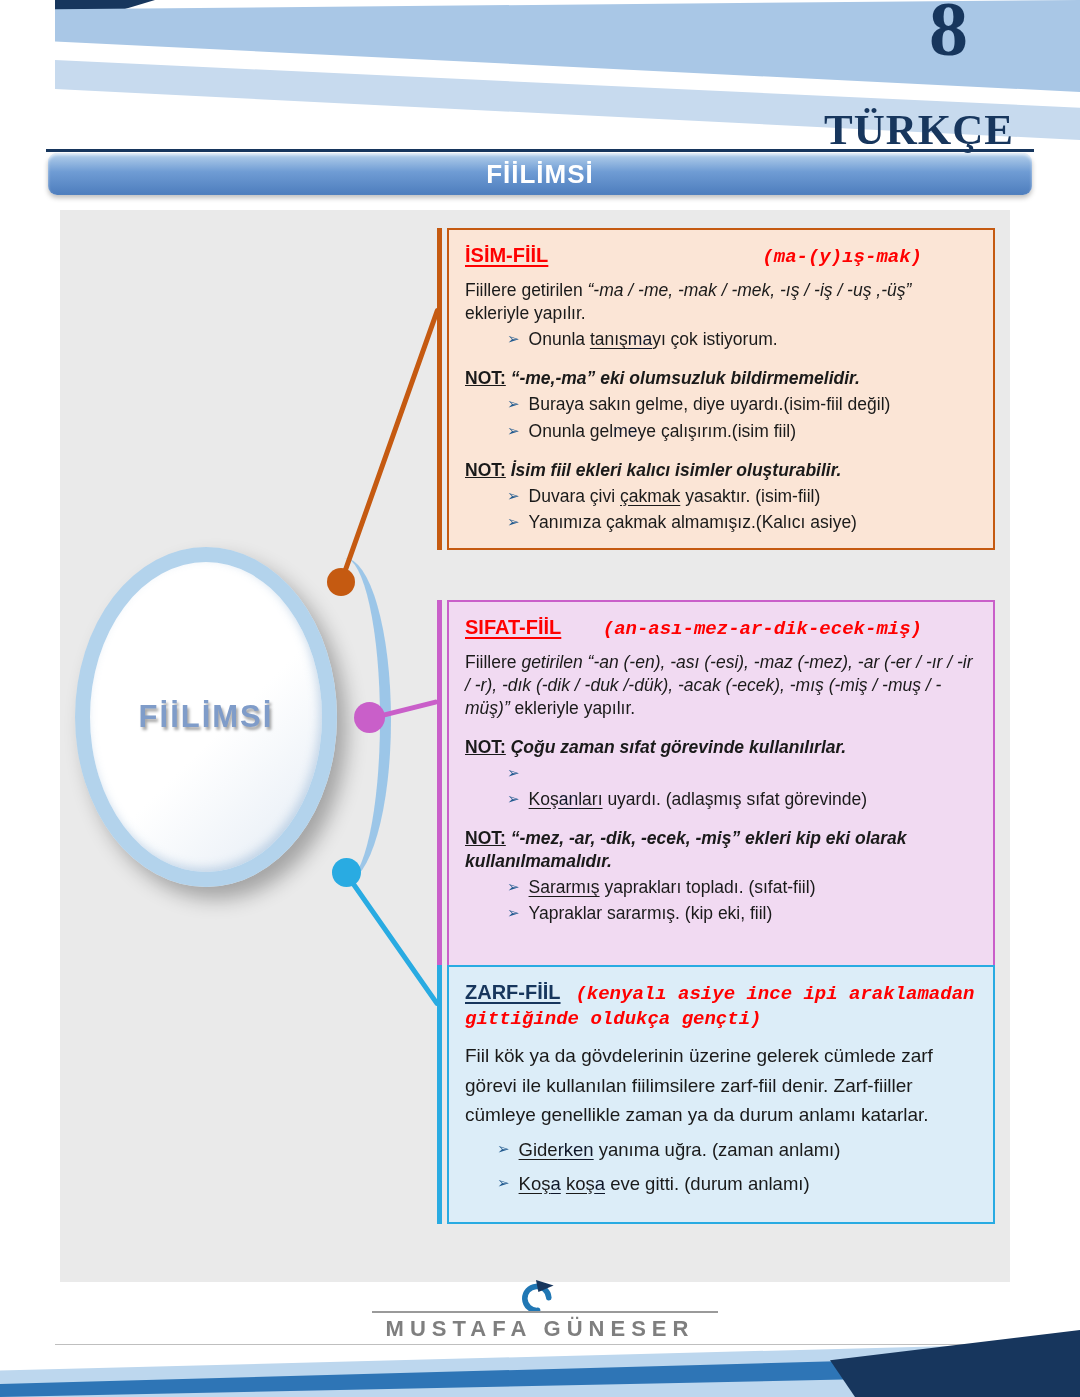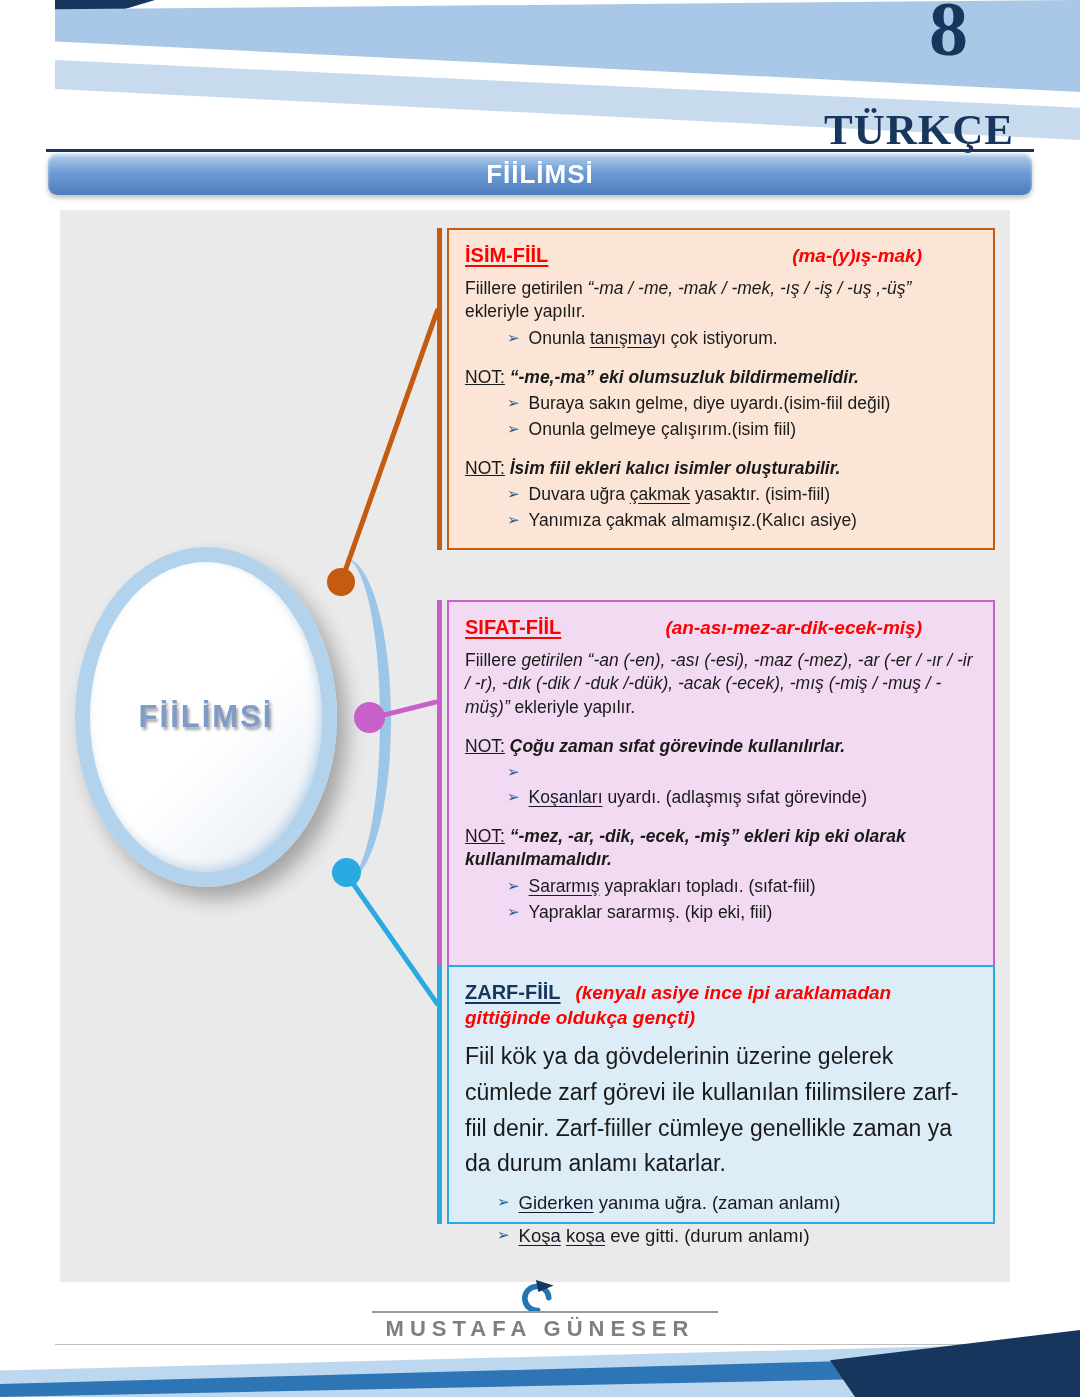--- a/index.html
+++ b/index.html
@@ -54,38 +54,38 @@
   .box::before{content:"";position:absolute;left:-12px;top:-2px;bottom:-2px;width:5px;}
   .box.isim{top:228px;height:322px;background:#fbe5d6;border-color:#c55a11;}
   .box.isim::before{background:#c55a11;}
   .box.sifat{top:600px;height:417px;background:#f1daf2;border-color:#c95fc9;}
   .box.sifat::before{background:#c95fc9;}
   .box.zarf{top:965px;height:259px;background:#dcedf8;border-color:#29abe2;}
   .box.zarf::before{background:#29abe2;}
 
   .box-title-row{display:flex;align-items:baseline;margin-bottom:9px;justify-content:flex-end;}
   .btitle{font-size:20px;font-weight:bold;text-decoration:underline;text-underline-offset:3px;color:#ff0000;}
-  .bformula{font-size:19px;font-weight:bold;font-style:italic;color:#ff0000;margin-left:auto;margin-right:55px;}
+  .bformula{font-size:19px;font-weight:bold;font-style:italic;color:#ff0000;margin-left:auto;margin-right:55px;font-family:Liberation Mono, monospace;}
   .zarf .box-title-row{display:block;}
   .zarf .btitle{color:#17365d;}
   .zarf .bformula{margin:0 0 0 10px;}
 
   .blk{margin:3px 0;}
   .blk.note{margin-top:16px;}
   .blk.bullet{display:flex;gap:9px;margin:3px 0 3px 42px;}
   .marker{color:#215a8f;font-size:15px;flex:0 0 auto;line-height:1.5;}
-  .zarf .blk.para{font-size:23px;line-height:1.55;margin-top:8px;}
+  .zarf .blk.para{font-size:19px;line-height:1.55;margin-top:8px;}
   .zarf .blk.bullet{font-size:18.5px;margin:9px 0 9px 32px;}
   .zarf .blk.bullet:first-of-type{margin-top:18px;}
 
   .i{font-style:italic;}
   .bi{font-weight:bold;font-style:italic;}
   .u{text-decoration:underline;text-underline-offset:3px;}
   .blue{color:#0f172a;}
-  .notl{font-weight:normal;text-decoration:underline;}
+  .notl{font-weight:bold;text-decoration:underline;}
 
   
   .logo{position:absolute;left:515px;top:1280px;width:42px;height:32px;}
   .rule1{position:absolute;left:372px;top:1311px;width:346px;height:2px;background:#9a9a9a;}
   .author{position:absolute;left:0;top:1316px;width:1080px;text-align:center;
           font-size:22px;font-weight:bold;letter-spacing:6px;color:#7f7f7f;}
   .rule2{position:absolute;left:55px;top:1344px;width:955px;height:1px;background:#bfbfbf;}
 
   .bot-band1{position:absolute;left:0;top:1338px;width:1080px;height:59px;background:#bdd7ee;
              clip-path:polygon(0 55%,100% 8%,100% 100%,0 100%);}
@@ -138,21 +138,21 @@
           <span class="marker">➢</span>
           <span class="btxt"><span>Buraya sakın gelme, diye uyardı.(isim-fiil değil)</span></span>
         </div>
         <div class="blk bullet">
           <span class="marker">➢</span>
           <span class="btxt"><span>Onunla gel</span><span class="blue">me</span><span>ye çalışırım.(isim fiil)</span></span>
         </div>
         <div class="blk note"><span class="notl">NOT:</span><span class="bi"> İsim fiil ekleri kalıcı isimler oluşturabilir.</span></div>
         <div class="blk bullet">
           <span class="marker">➢</span>
-          <span class="btxt"><span>Duvara uğra </span><span class="u">çakmak</span><span> yasaktır. (isim-fiil)</span></span>
+          <span class="btxt"><span>Duvara çivi </span><span class="u">çakmak</span><span> yasaktır. (isim-fiil)</span></span>
         </div>
         <div class="blk bullet">
           <span class="marker">➢</span>
           <span class="btxt"><span>Yanımıza çakmak almamışız.(Kalıcı asiye)</span></span>
         </div>
       </div>
   </div>
 
   <div class="box sifat">
     <div class="box-title-row">

